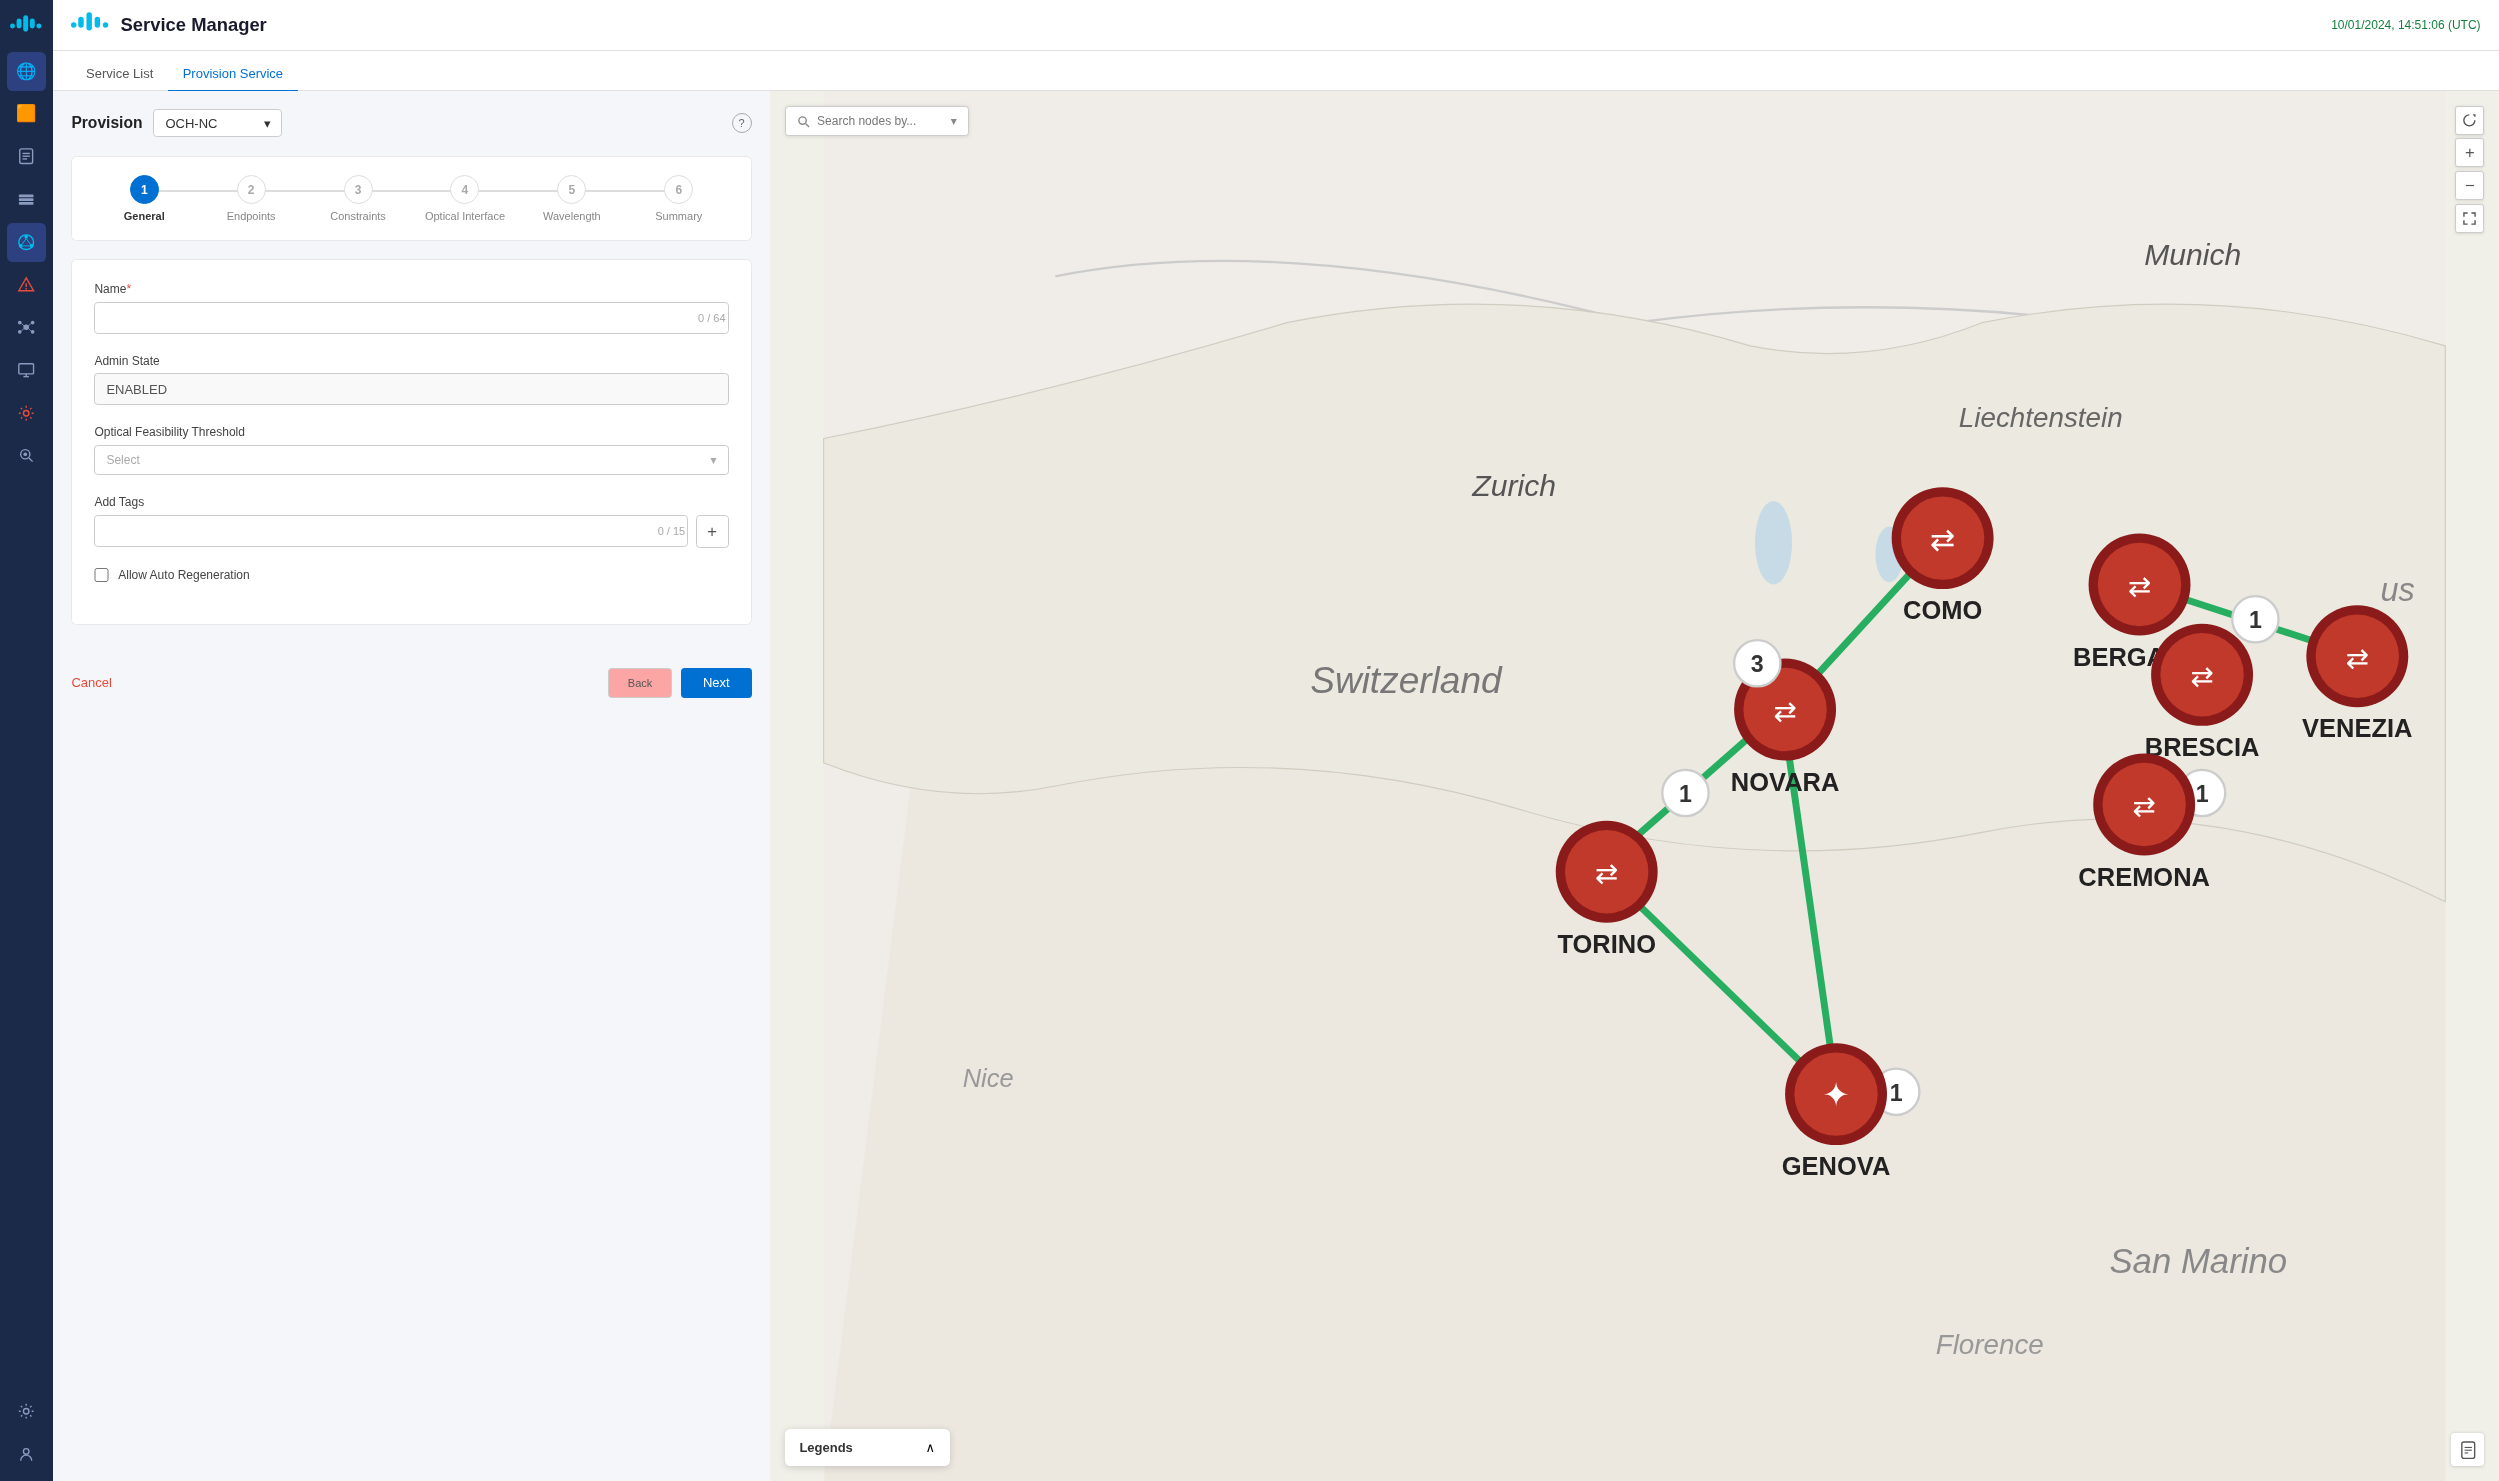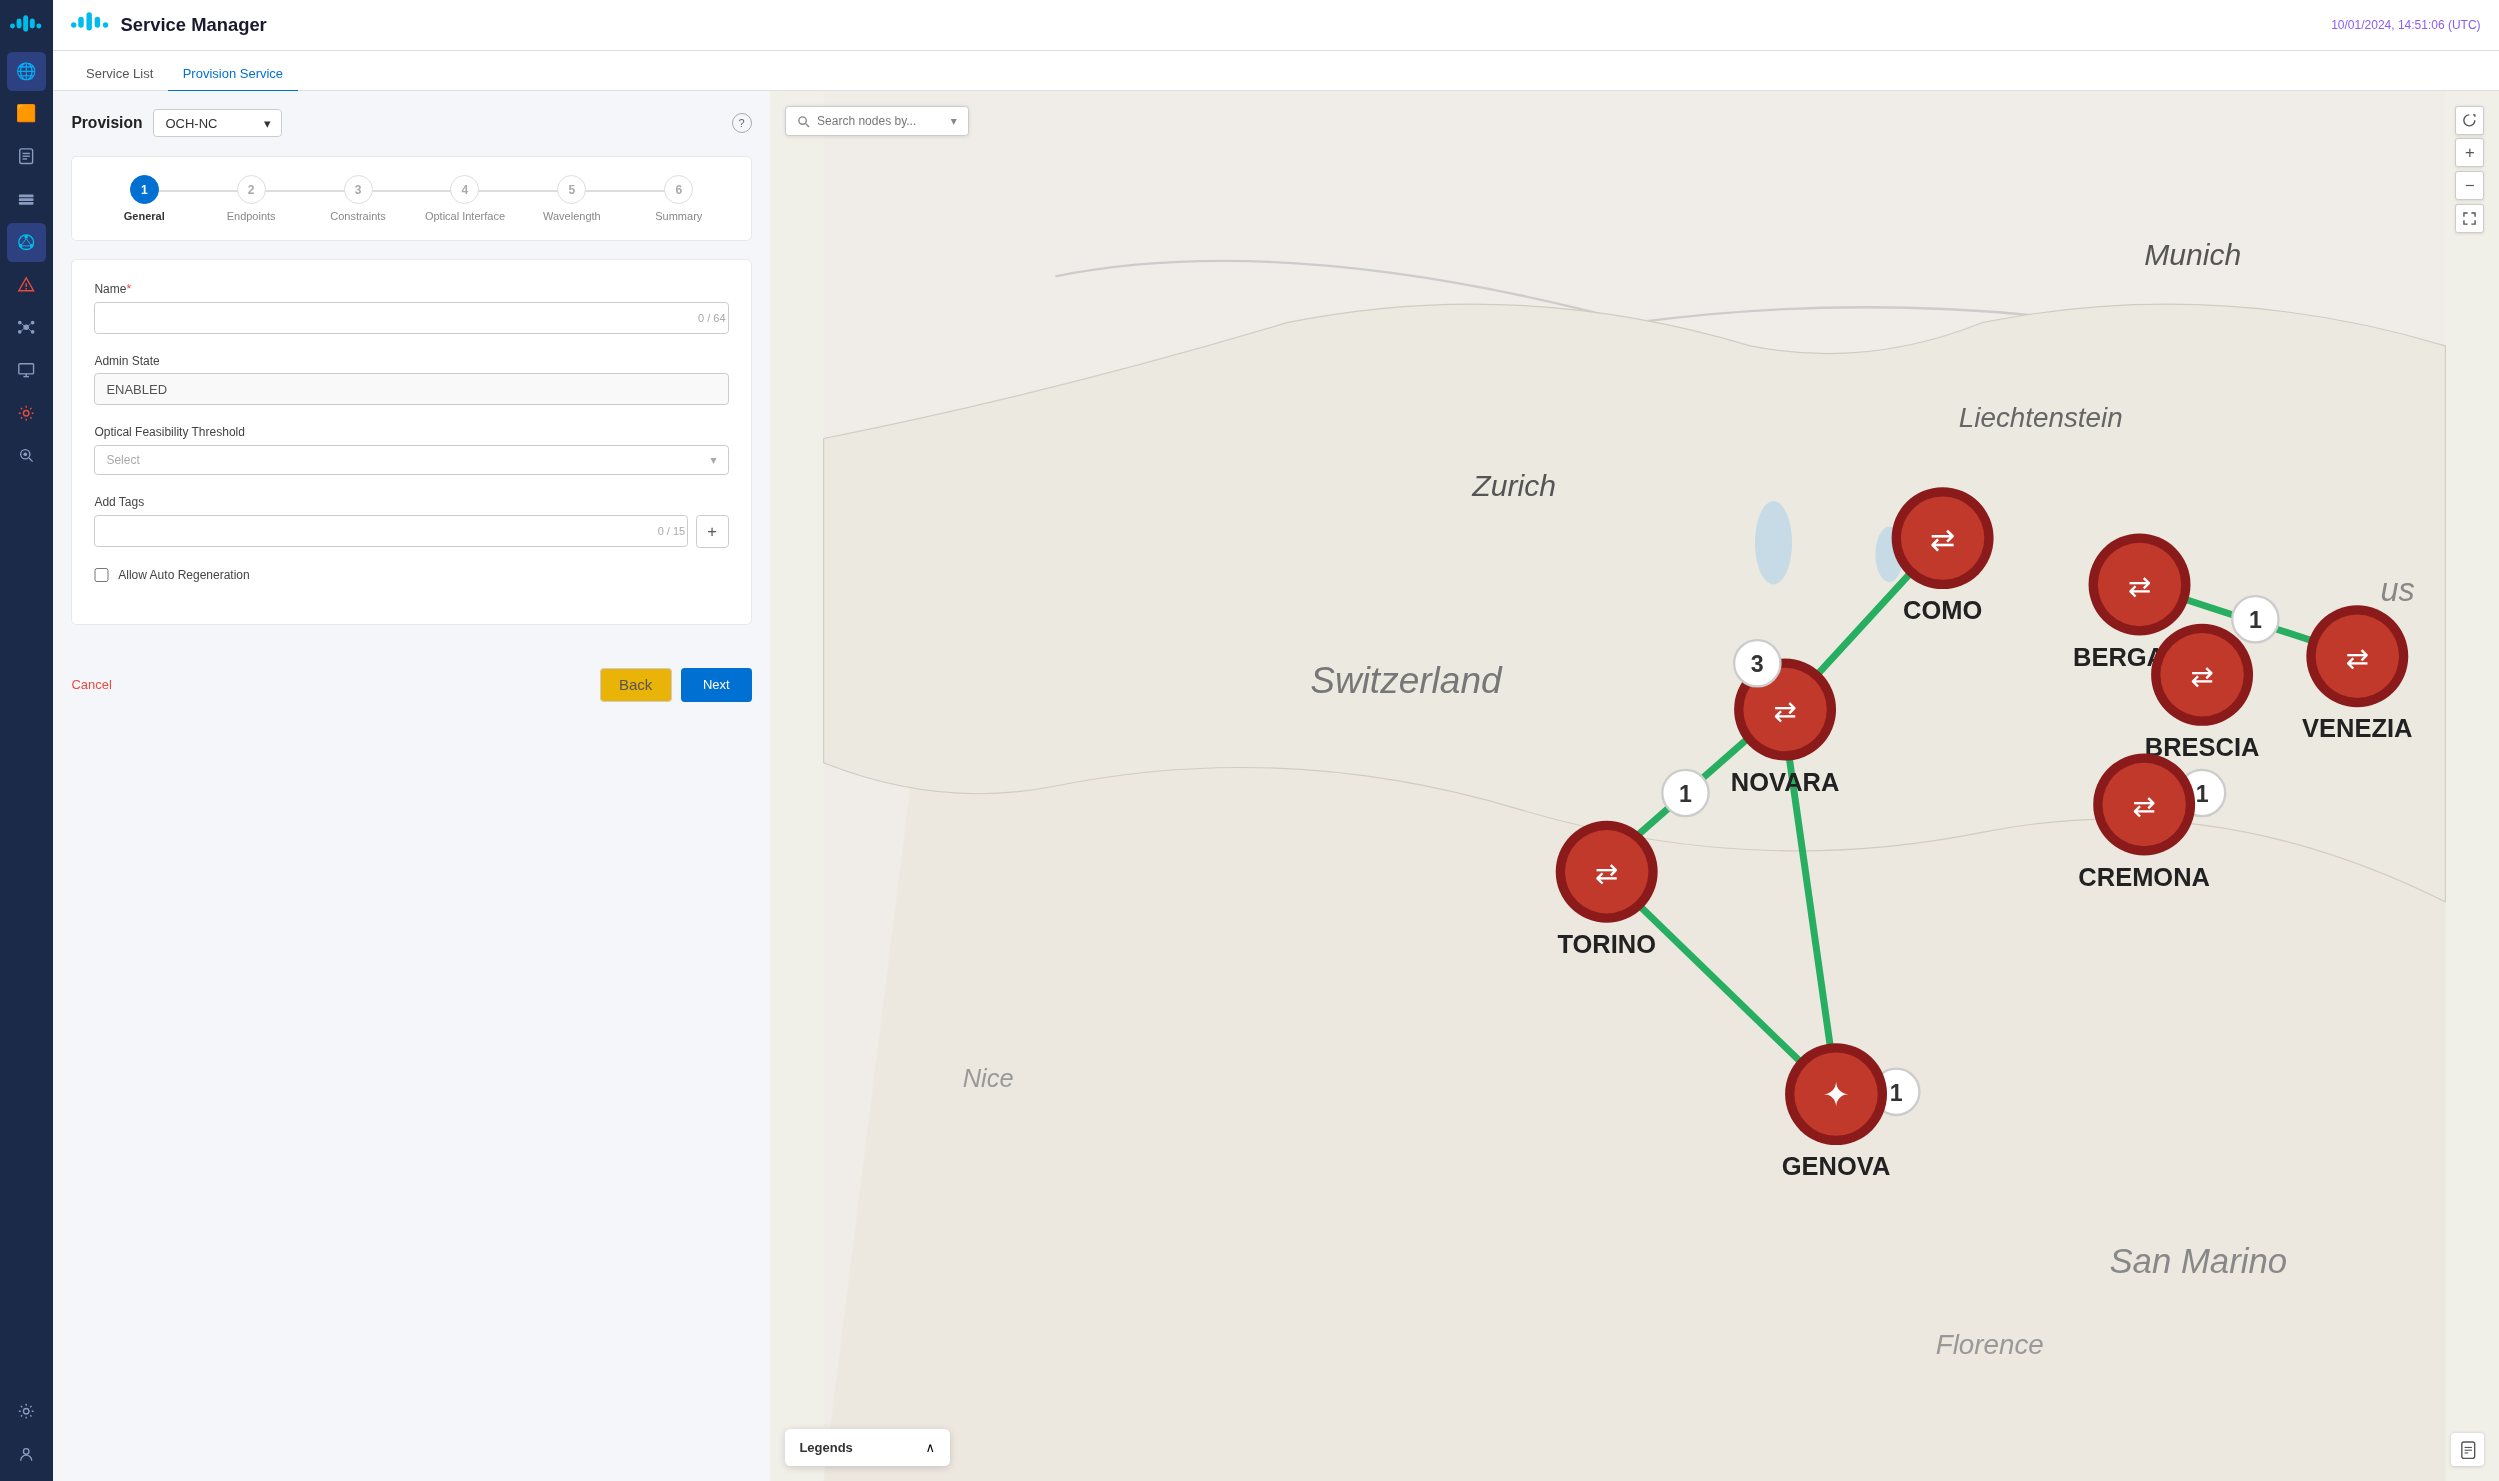--- a/index.html
+++ b/index.html
@@ -14,21 +14,21 @@
     .sidebar-bottom { margin-top: auto; display: flex; flex-direction: column; align-items: center; gap: 3.7px; }
 
     
     .main { flex: 1; display: flex; flex-direction: column; overflow: hidden; }
 
     
     .topbar { background: #fff; border-bottom: 0.9px solid #e0e0e0; padding: 0 18.4px; height: 51px; display: flex; align-items: center; justify-content: space-between; flex-shrink: 0; }
     .topbar-left { display: flex; align-items: center; gap: 14.7px; }
     .topbar-logo { display: flex; align-items: center; gap: 9.2px; }
     .topbar-logo-text { font-size: 18.4px; font-weight: 600; color: #1a1a2e; }
-    .topbar-time { font-size: 12px; color: #8b5cf6; }
+    .topbar-time { font-size: 12px; color: #15803d; }
 
     
     .tabs { background: #fff; border-bottom: 0.9px solid #e0e0e0; padding: 0 18.4px; display: flex; height: 40px; align-items: flex-end; flex-shrink: 0; }
     .tab { padding: 9.2px 14.7px; cursor: pointer; font-size: 13px; color: #555; border-bottom: 1.8px solid transparent; margin-bottom: -0.9px; }
     .tab.active { color: #0070d2; border-bottom: 1.8px solid #0070d2; font-weight: 500; }
 
     
     .content-area { flex: 1; display: flex; overflow: hidden; }
 
     
@@ -64,21 +64,21 @@
     .tags-input-wrap { flex: 1; position: relative; }
     .tags-btn { width: 33px; height: 33px; border: 0.9px solid #ccc; border-radius: 3.7px; background: #fff; display: flex; align-items: center; justify-content: center; cursor: pointer; font-size: 16.5px; color: #555; }
     .checkbox-row { display: flex; align-items: flex-end; gap: 9.2px; }
     .checkbox-row input[type=checkbox] { width: 14.7px; height: 14.7px; cursor: pointer; }
     .checkbox-label { font-size: 12px; color: #444; }
 
     
     .form-footer { display: flex; justify-content: space-between; align-items: center; margin-top: 27.6px; padding-top: 14.7px; }
     .btn-cancel { background: none; border: none; color: #e74c3c; font-size: 13px; cursor: pointer; padding: 7.4px 0; }
     .btn-group { display: flex; gap: 9.2px; }
-    .btn-back { background: #eab308; border: 0.9px solid #ccc; border-radius: 3.7px; padding: 7.4px 18.4px; font-size: 15px; color: #555; cursor: pointer; }
+    .btn-back { background: #fca5a5; border: 0.9px solid #ccc; border-radius: 3.7px; padding: 7.4px 18.4px; font-size: 11px; color: #555; cursor: pointer; }
     .btn-next { background: #0070d2; border: none; border-radius: 3.7px; padding: 7.4px 22px; font-size: 13px; color: #fff; cursor: pointer; font-weight: 500; }
 
     
     .map-panel { flex: 1; position: relative; overflow: hidden; background: #e8e8e8; }
     .map-bg { width: 100%; height: 100%; background: #f0f0e8; position: relative; overflow: hidden; }
 
     
     .map-search { position: absolute; top: 14.7px; left: 14.7px; z-index: 10; }
     .map-search-input { display: flex; align-items: center; gap: 7.4px; background: #fff; border: 0.9px solid #ccc; border-radius: 3.7px; padding: 7.4px 11px; font-size: 12px; color: #555; min-width: 184px; cursor: pointer; box-shadow: 0 0.9px 3.7px rgba(0,0,0,0.1); }
 

